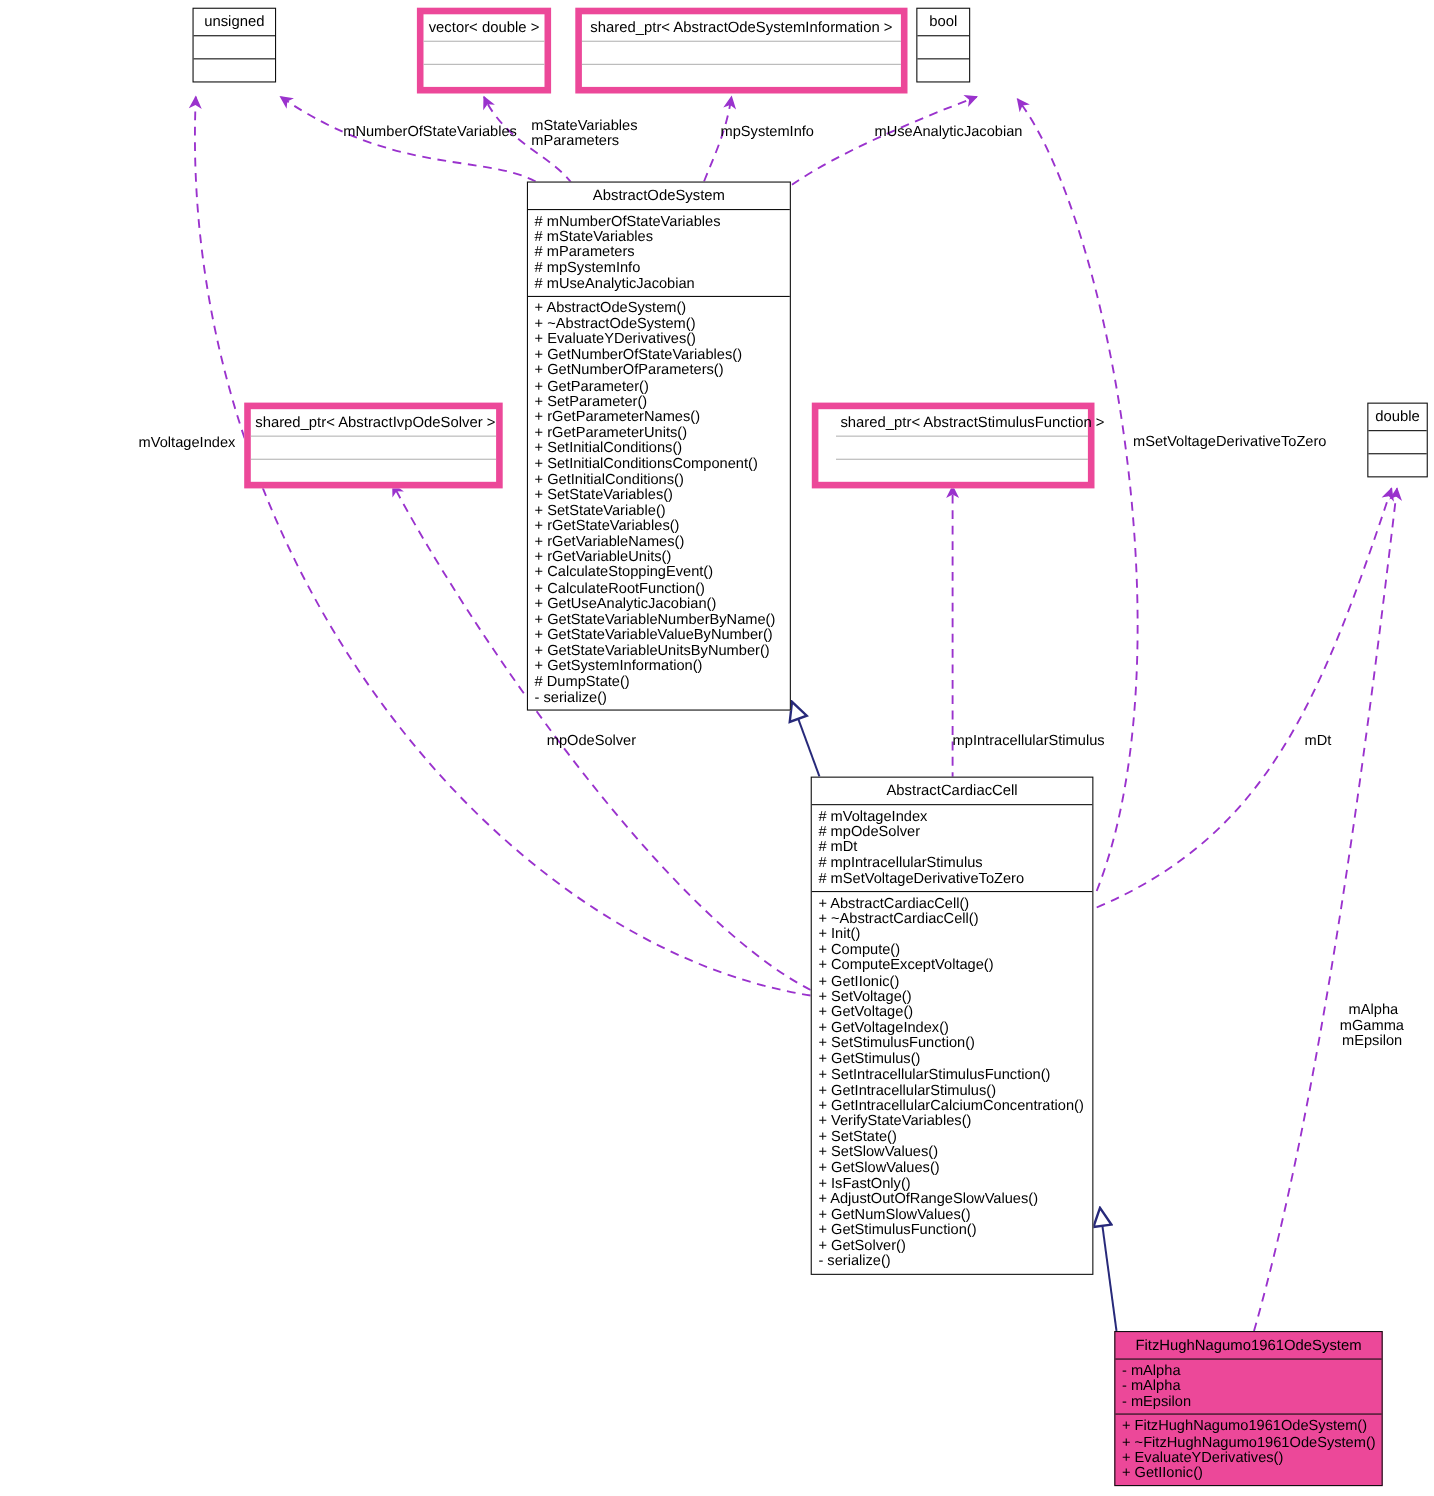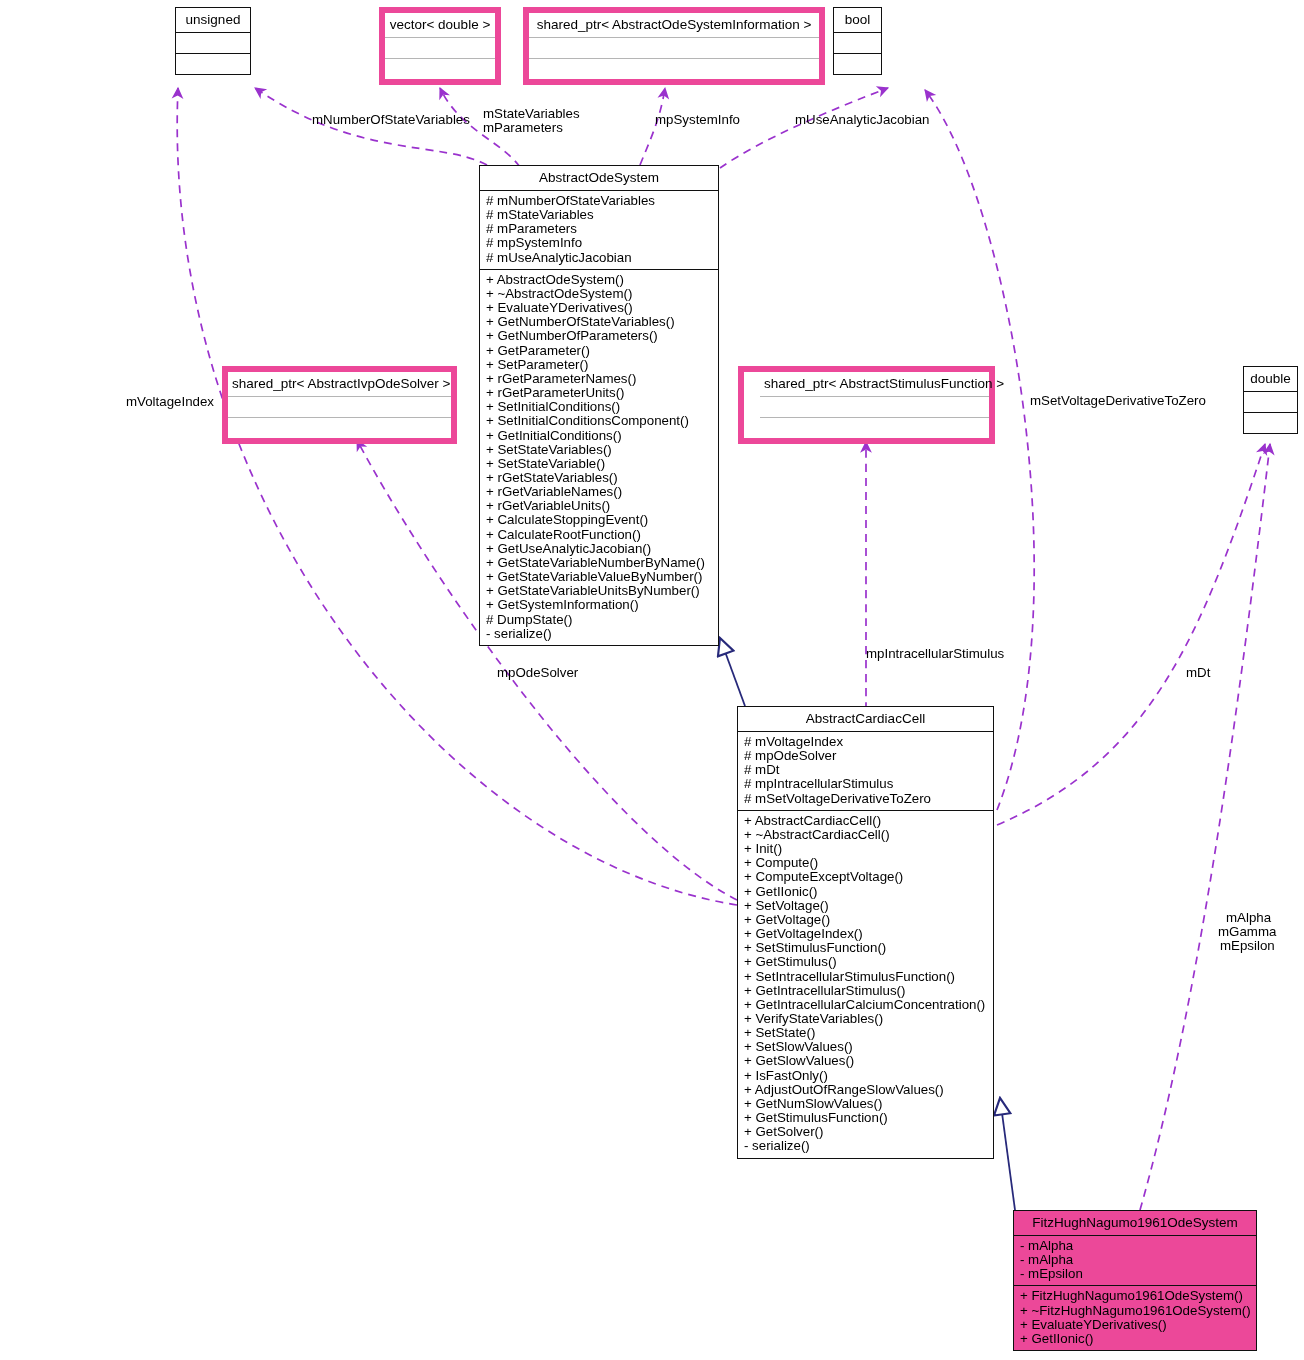--- a/index.html
+++ b/index.html
@@ -269,21 +269,21 @@
   <div class="edge-label" style="left:655px; top:113px;">mpSystemInfo</div>
 
   <div class="edge-label" style="left:795px; top:113px;">mUseAnalyticJacobian</div>
 
   <div class="edge-label" style="left:126px; top:395px;">mVoltageIndex</div>
 
   <div class="edge-label" style="left:1030px; top:394px;">mSetVoltageDerivativeToZero</div>
 
   <div class="edge-label" style="left:497px; top:666px;">mpOdeSolver</div>
 
-  <div class="edge-label" style="left:866px; top:647px;">mpIntracellularStimulus</div>
+  <div class="edge-label" style="left:866px; top:666px;">mpIntracellularStimulus</div>
 
   <div class="edge-label" style="left:1186px; top:666px;">mDt</div>
 
   <div class="edge-label" style="left:1226px; top:911px;">mAlpha</div>
 
   <div class="edge-label" style="left:1218px; top:925px;">mGamma</div>
 
   <div class="edge-label" style="left:1220px; top:939px;">mEpsilon</div>
 
 </div>

